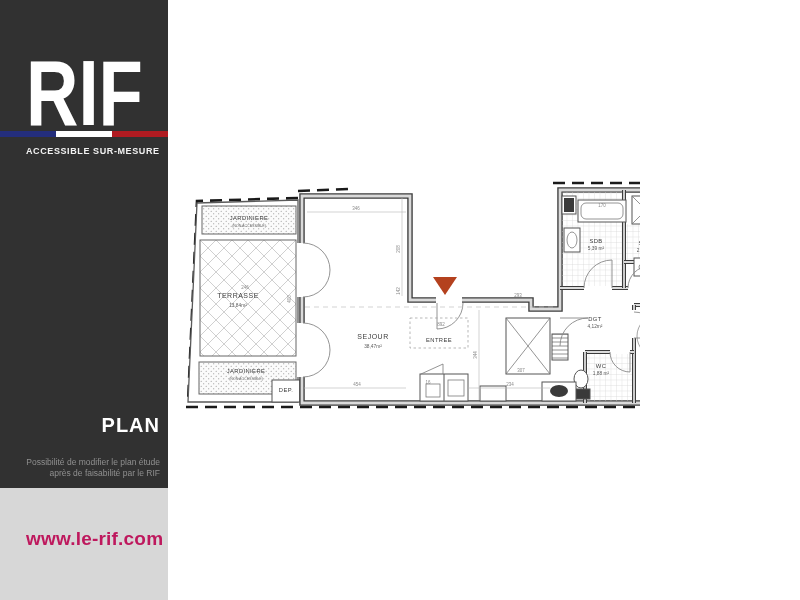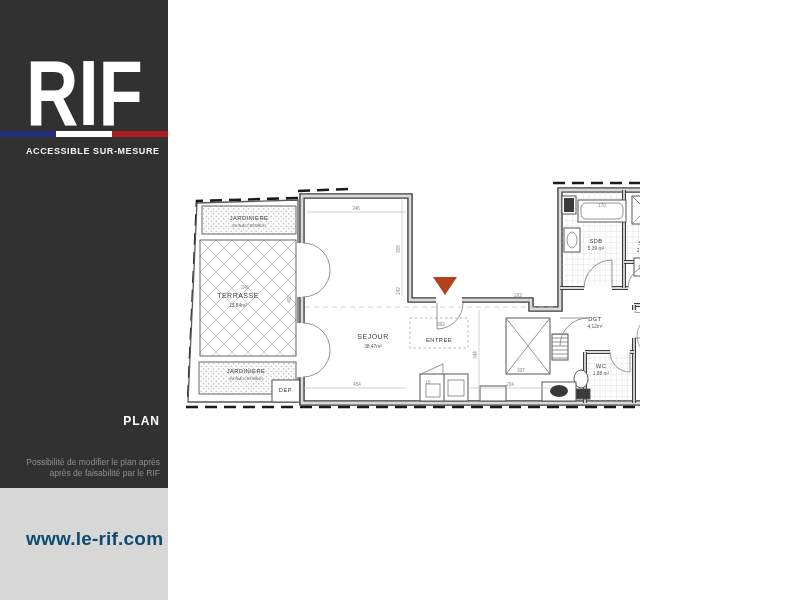--- a/index.html
+++ b/index.html
@@ -6,26 +6,26 @@
   .stage{position:relative;width:640px;height:600px;background:#ffffff;overflow:hidden;
          font-family:"Liberation Sans",sans-serif;}
   
   .sidebar{position:absolute;left:0;top:0;width:168px;height:488px;background:#313131;}
   .logo-text{position:absolute;left:26px;top:60px;height:67px;line-height:67px;
              font-size:93px;font-weight:bold;color:#ffffff;
              transform:scaleX(.78);transform-origin:0 0;white-space:nowrap;}
   .flag{position:absolute;left:0;top:131px;width:168px;height:6px;display:block;}
   .tagline{position:absolute;left:26px;top:146px;width:140px;color:#f2f2f2;
            font-size:9px;font-weight:bold;letter-spacing:.6px;white-space:nowrap;}
-  .plan-label{position:absolute;right:8px;top:414px;color:#ffffff;font-size:12px;
+  .plan-label{position:absolute;right:8px;top:414px;color:#ffffff;font-size:20px;
               font-weight:bold;letter-spacing:1px;text-align:left;}
   .disclaimer{position:absolute;right:8px;top:457px;width:150px;text-align:right;
               color:#909090;font-size:8.5px;line-height:1.3;}
   .footer-gray{position:absolute;left:0;top:488px;width:168px;height:112px;background:#d7d7d7;}
-  .website{position:absolute;left:26px;top:40px;color:#0c4a6e;font-size:19px;
+  .website{position:absolute;left:26px;top:40px;color:#be185d;font-size:19px;
            font-weight:bold;letter-spacing:.2px;}
   
   svg text{font-family:"Liberation Sans",sans-serif;}
   .rn{font-size:7px;letter-spacing:.5px;fill:#3d3d3d;text-anchor:middle;}
   .rn-sm{font-size:5.8px;letter-spacing:.4px;fill:#3d3d3d;text-anchor:middle;}
   .ra{font-size:4.8px;fill:#5a5a5a;text-anchor:middle;}
   .rs{font-size:3.6px;fill:#6a6a6a;text-anchor:middle;}
   .d{font-size:4.5px;fill:#8a8a8a;text-anchor:middle;}
   .wallD{stroke:#3c3c3c;stroke-width:5.5;fill:#ffffff;stroke-linejoin:miter;}
   .wallL{stroke:#dadada;stroke-width:2.8;fill:none;}
@@ -46,21 +46,21 @@
   <aside class="sidebar">
     <div class="logo-text">RIF</div>
     <svg class="flag" viewBox="0 0 168 6" width="168" height="6" preserveAspectRatio="none">
       <rect x="0" y="0" width="56" height="6" fill="#242e7c"></rect>
       <rect x="56" y="0" width="56" height="6" fill="#ffffff"></rect>
       <rect x="112" y="0" width="56" height="6" fill="#b01b21"></rect>
     </svg>
     <div class="tagline">ACCESSIBLE  SUR-MESURE</div>
     <div class="plan-label">PLAN</div>
     <div class="disclaimer">
-      <span>Possibilité de modifier le plan après</span><br>
+      <span>Possibilité de modifier le plan étude</span><br>
       <span>après de faisabilité par le RIF</span>
     </div>
   </aside>
   <div class="footer-gray">
     <div class="website">www.le-rif.com</div>
   </div>
 
   <svg width="800" height="600" viewBox="0 0 800 600" style="position:absolute;left:0;top:0;">
     <defs>
       <pattern id="dots" width="5" height="5" patternUnits="userSpaceOnUse">

